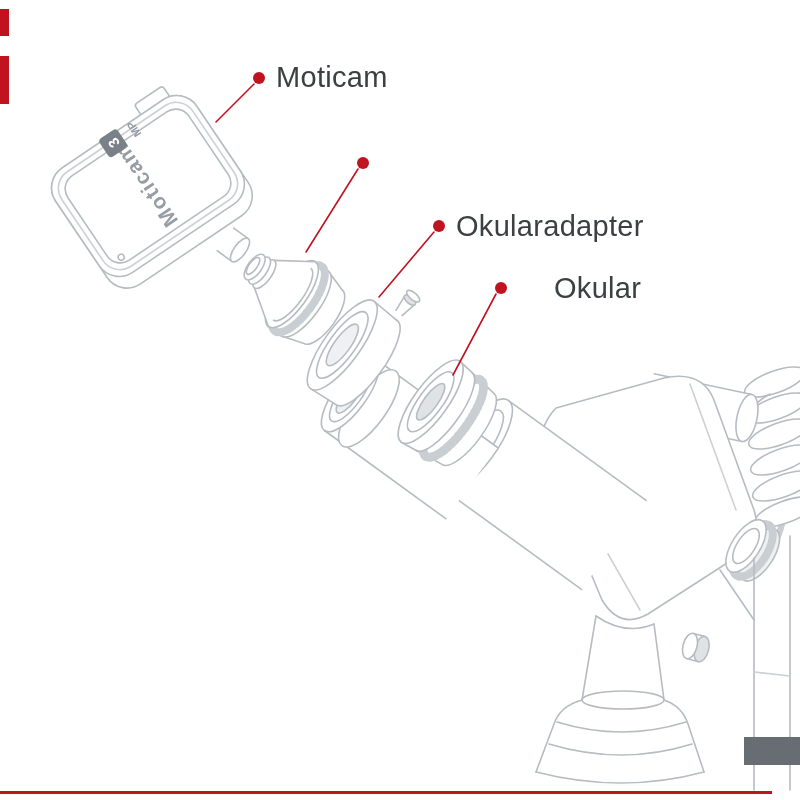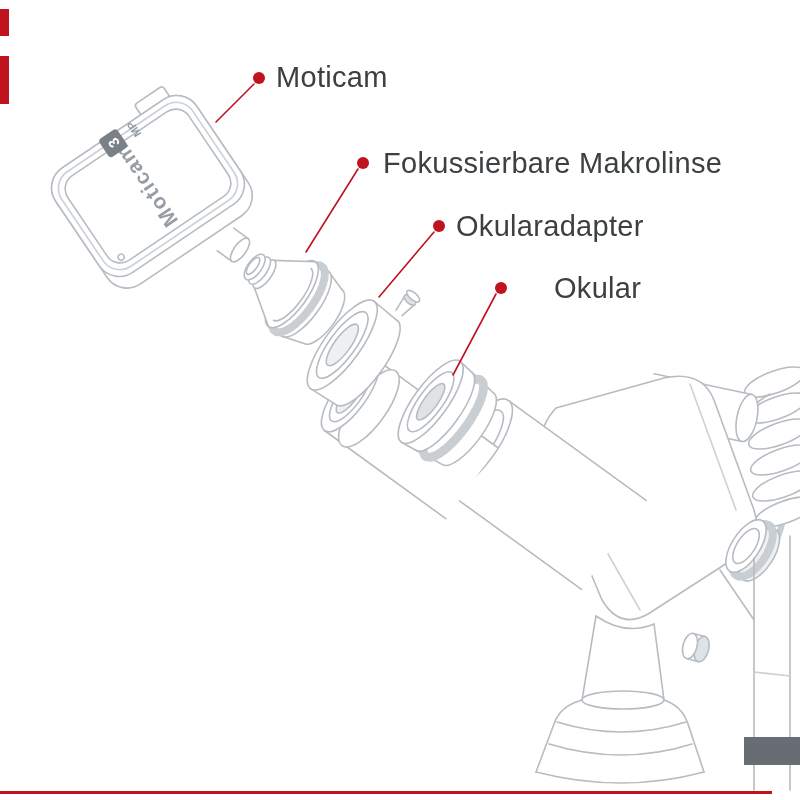--- a/index.html
+++ b/index.html
@@ -190,17 +190,16 @@
         <line x1="496" y1="294" x2="453" y2="375" fill="none"></line>
         <circle cx="259" cy="78" r="6" stroke="none"></circle>
         <circle cx="363" cy="163" r="6" stroke="none"></circle>
         <circle cx="439" cy="226" r="6" stroke="none"></circle>
         <circle cx="501" cy="288" r="6" stroke="none"></circle>
       </g>
     </g>
   </svg>
 
   <div class="diagram-label lbl-moticam">Moticam</div>
-  <div class="diagram-label lbl-makrolinse">Fokussierbare Makrolinse</div>
   <div class="diagram-label lbl-okularadapter">Okularadapter</div>
   <div class="diagram-label lbl-okular">Okular</div>
 
 </div>
 
 </body></html>

